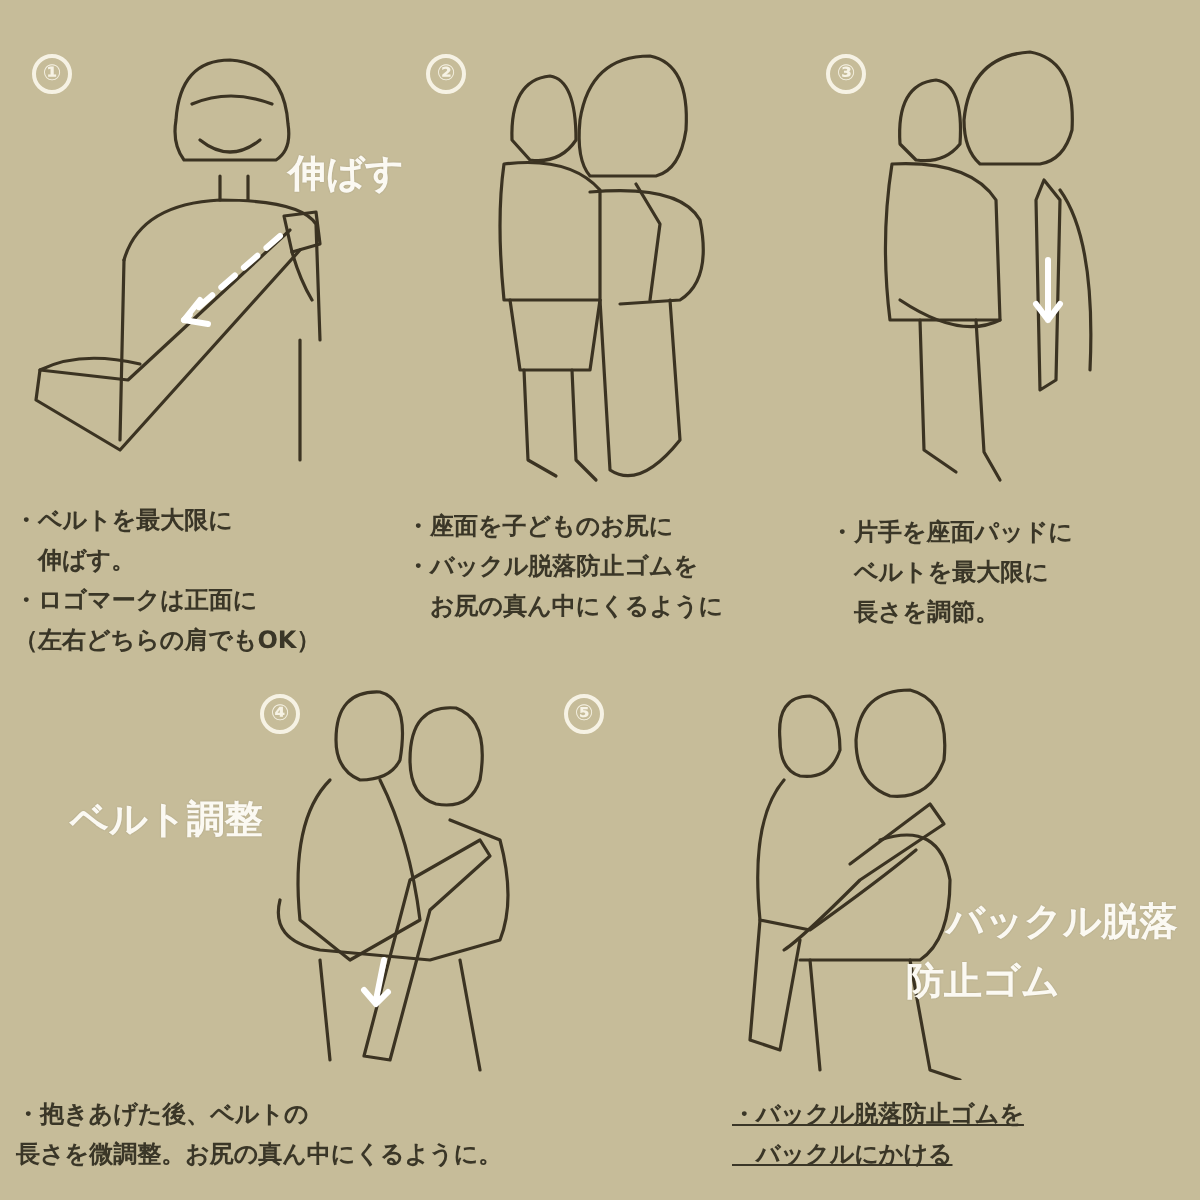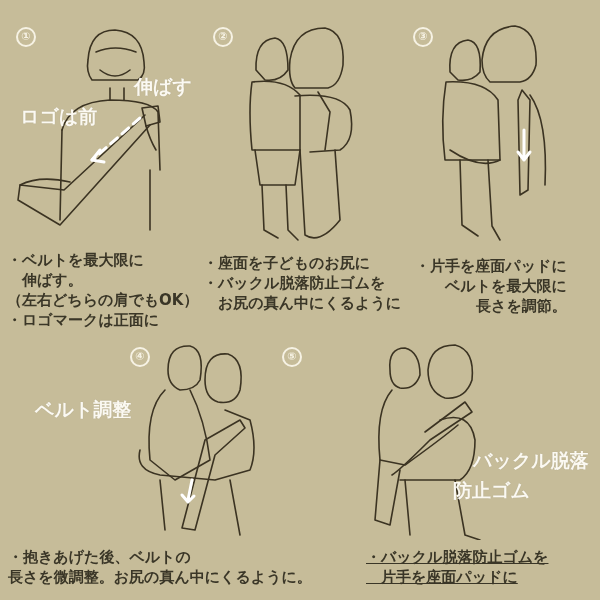--- a/index.html
+++ b/index.html
@@ -15,21 +15,21 @@
     border:2px solid #f6f2e4; color:#f6f2e4;
     font-size:11px; font-weight:bold; line-height:16px; text-align:center;
   }
   .overlay {
     position:absolute; color:#fbf9f2; font-weight:bold;
     font-size:19px; letter-spacing:0px; white-space:nowrap;
     text-shadow:0 0 1px rgba(0,0,0,0.15);
   }
   .caption {
     position:absolute; color:#3a3627; font-weight:bold;
-    font-size:15px; line-height:20px; white-space:nowrap;
+    font-size:12px; line-height:20px; white-space:nowrap;
   }
   .caption .line { display:block; }
   svg.art { position:absolute; }
   svg.art * { fill:none; stroke:#3b3322; stroke-width:1.6; stroke-linecap:round; stroke-linejoin:round; }
   svg.art .arrow { stroke:#ffffff; stroke-width:3; }
 </style>
 </head>
 <body>
 
 <div class="panel" style="left:0;top:0;width:200px;height:340px;">
@@ -45,27 +45,26 @@
     <path d="M62 130 L60 220 M150 230 L150 170"></path>
 
     <path d="M142 108 L158 106 L160 122 L146 126Z"></path>
     <path d="M146 126 Q150 140 156 150"></path>
     <path d="M145 115 L64 190 L20 185 L18 200 L60 225 L150 125"></path>
     <path d="M20 185 Q40 175 70 182"></path>
 
     <path class="arrow" d="M140 118 L92 160" stroke-dasharray="9 6"></path>
     <path class="arrow" d="M92 160 L100 150 M92 160 L104 162"></path>
   </svg>
-  <div class="overlay" style="left:134px;top:74px;text-align:center;">伸ばす</div>
-  <div class="overlay" style="left:20px;top:104px;">ロゴは前</div>
+  <div class="overlay" style="left:144px;top:74px;text-align:center;">伸ばす</div>
   <div class="caption" style="left:7px;top:250px;">
     <span class="line">・ベルトを最大限に</span>
     <span class="line">　伸ばす。</span>
+    <span class="line">・ロゴマークは正面に</span>
     <span class="line">（左右どちらの肩でもOK）</span>
-    <span class="line">・ロゴマークは正面に</span>
   </div>
 </div>
 
 <div class="panel" style="left:200px;top:0;width:200px;height:340px;">
   <div class="num" style="left:13px;top:27px;">②</div>
   <svg class="art" width="200" height="250" style="left:0;top:0;">
     <path d="M90 60 Q95 28 125 28 Q145 32 143 65 Q140 85 128 88 L95 88 Q88 80 90 60Z"></path>
     <path d="M56 70 Q55 40 75 38 Q88 40 88 70 Q80 82 65 80Z"></path>
     <path d="M52 82 Q48 110 52 150 L100 150 L100 95 Q85 78 52 82Z"></path>
     <path d="M55 150 L60 185 L95 185 L100 150"></path>
@@ -86,21 +85,21 @@
   <svg class="art" width="200" height="250" style="left:0;top:0;">
     <path d="M82 60 Q85 28 115 26 Q138 30 136 65 Q132 80 120 82 L90 82 Q82 75 82 60Z"></path>
     <path d="M50 72 Q48 42 68 40 Q82 42 80 72 Q72 82 58 80Z"></path>
     <path d="M46 82 Q40 120 45 160 L100 160 L98 100 Q85 80 46 82Z"></path>
     <path d="M60 160 L62 225 L78 236 M88 160 L92 226 L100 240"></path>
     <path d="M122 90 L130 100 L128 190 L120 195 L118 100Z"></path>
     <path class="arrow" d="M124 130 L124 160 M118 152 L124 160 L130 152"></path>
     <path d="M130 95 Q148 120 145 185"></path>
     <path d="M50 150 Q80 170 100 160"></path>
   </svg>
-  <div class="caption" style="left:15px;top:256px;text-align:right;">
+  <div class="caption" style="left:15px;top:256px;">
     <span class="line">・片手を座面パッドに</span>
     <span class="line">　ベルトを最大限に</span>
     <span class="line">　長さを調節。</span>
   </div>
 </div>
 
 <div class="panel" style="left:0;top:340px;width:300px;height:260px;">
   <div class="num" style="left:130px;top:7px;">④</div>
   <svg class="art" width="300" height="200" style="left:0;top:0;">
     <path d="M168 30 Q168 5 190 6 Q205 10 200 40 Q195 50 180 50 Q168 45 168 30Z"></path>
@@ -126,15 +125,15 @@
     <path d="M112 50 Q95 70 100 120 L125 125 Q160 100 178 85"></path>
     <path d="M145 92 L185 62 L192 72 L150 100 Q120 130 112 135"></path>
     <path d="M100 120 L95 180 L110 185 L120 130"></path>
     <path d="M160 80 Q190 70 195 100 Q195 130 180 140 L120 140"></path>
     <path d="M125 140 L130 195 M175 140 L185 195 L200 200"></path>
   </svg>
   <div class="overlay" style="left:173px;top:108px;margin-left:20px;">バックル脱落</div>
   <div class="overlay" style="left:173px;top:138px;">防止ゴム</div>
   <div class="caption" style="left:86px;top:207px;text-decoration:underline;">
     <span class="line">・バックル脱落防止ゴムを</span>
-    <span class="line">　片手を座面パッドに</span>
+    <span class="line">　バックルにかける</span>
   </div>
 </div>
 
 </body></html>

